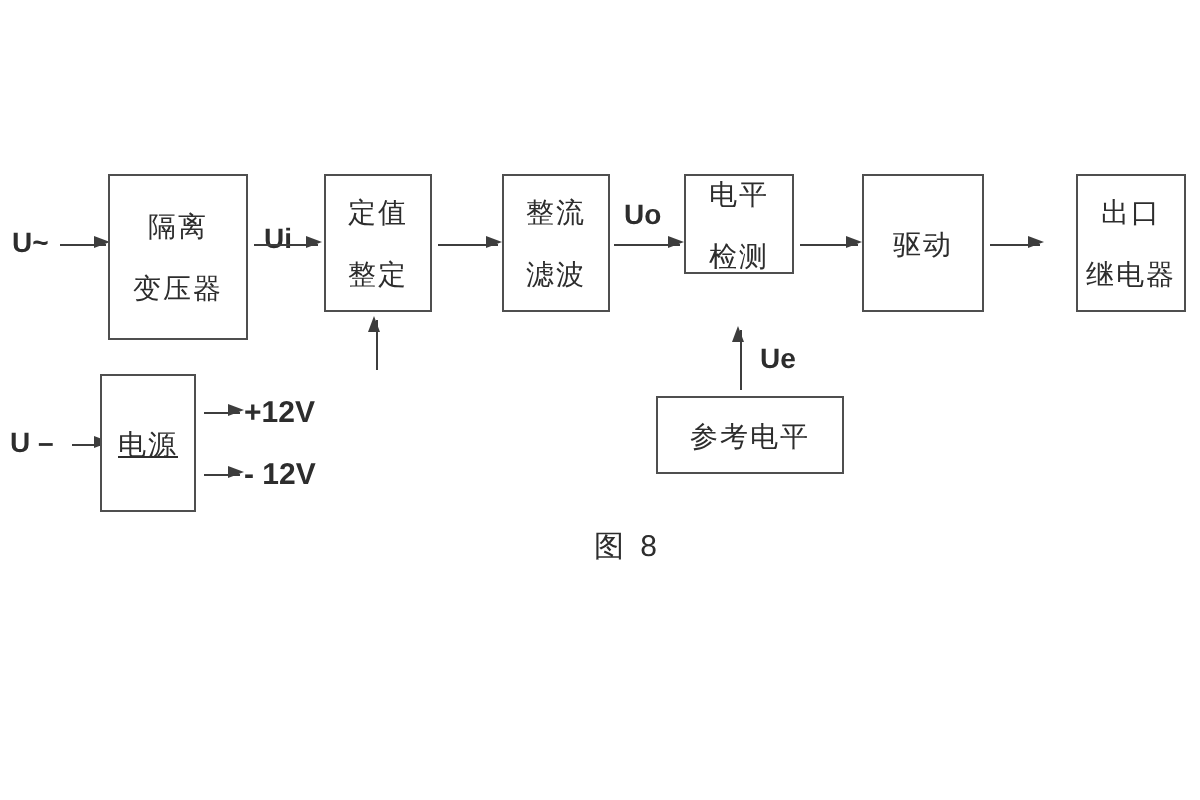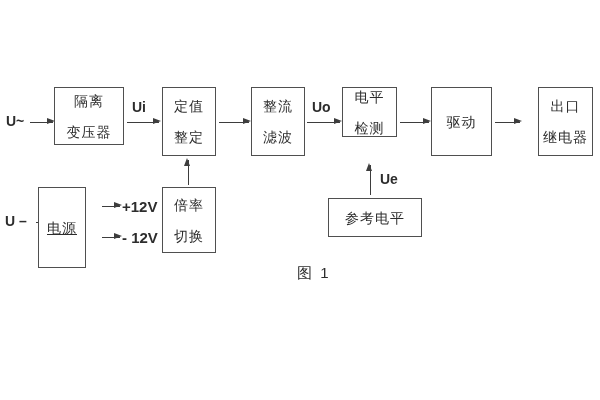--- a/index.html
+++ b/index.html
@@ -30,26 +30,26 @@
   }
 </style>
 </head>
 <body>
 
 <div class="canvas">
 
   <div class="lbl sig" style="left:6px;top:114px;">U~</div>
   <div class="arrow-h" style="left:30px;top:122px;width:23px;"></div>
 
-  <div class="box two" style="left:54px;top:87px;width:70px;height:58px;">
+  <div class="box two" style="left:54px;top:87px;width:70px;height:83px;">
     <span>隔离</span>
     <span>变压器</span>
   </div>
 
-  <div class="lbl sig" style="left:132px;top:100px;">Ui</div>
+  <div class="lbl sig" style="left:132px;top:112px;">Ui</div>
   <div class="arrow-h" style="left:127px;top:122px;width:32px;"></div>
 
   <div class="box two" style="left:162px;top:87px;width:54px;height:69px;">
     <span>定值</span>
     <span>整定</span>
   </div>
 
   <div class="arrow-h" style="left:219px;top:122px;width:30px;"></div>
 
   <div class="box two" style="left:251px;top:87px;width:54px;height:69px;">
@@ -74,36 +74,32 @@
   <div class="arrow-h" style="left:495px;top:122px;width:25px;"></div>
 
   <div class="box two" style="left:522px;top:87px;width:55px;height:69px;margin-left:16px;">
     <span>出口</span>
     <span>继电器</span>
   </div>
 
   <div class="lbl sig" style="left:5px;top:214px;">U –</div>
   <div class="arrow-h" style="left:36px;top:222px;width:17px;"></div>
 
-  <div class="box" style="left:38px;top:187px;width:48px;height:81px;text-decoration:underline;">
+  <div class="box" style="left:50px;top:187px;width:48px;height:69px;text-decoration:underline;">
     <span>电源</span>
   </div>
 
   <div class="arrow-h" style="left:102px;top:206px;width:18px;"></div>
   <div class="lbl v12" style="left:122px;top:199px;">+12V</div>
   <div class="arrow-h" style="left:102px;top:237px;width:18px;"></div>
   <div class="lbl v12" style="left:122px;top:230px;text-align:center;">- 12V</div>
 
-  <div class="box two" style="left:162px;top:187px;width:54px;height:66px;">
-    <span>倍率</span>
-    <span>切换</span>
-  </div>
   <div class="arrow-up" style="left:188px;top:160px;height:25px;"></div>
 
   <div class="arrow-up" style="left:370px;top:165px;height:30px;"></div>
   <div class="lbl sig" style="left:380px;top:172px;text-align:right;">Ue</div>
   <div class="box" style="left:328px;top:198px;width:94px;height:39px;">
     <span>参考电平</span>
   </div>
 
-  <div class="caption" style="left:297px;top:264px;">图 1</div>
+  <div class="caption" style="left:297px;top:264px;">图 8</div>
 
 </div>
 
 </body></html>

